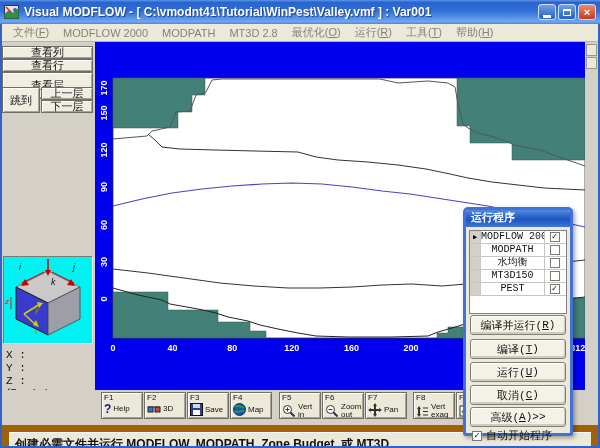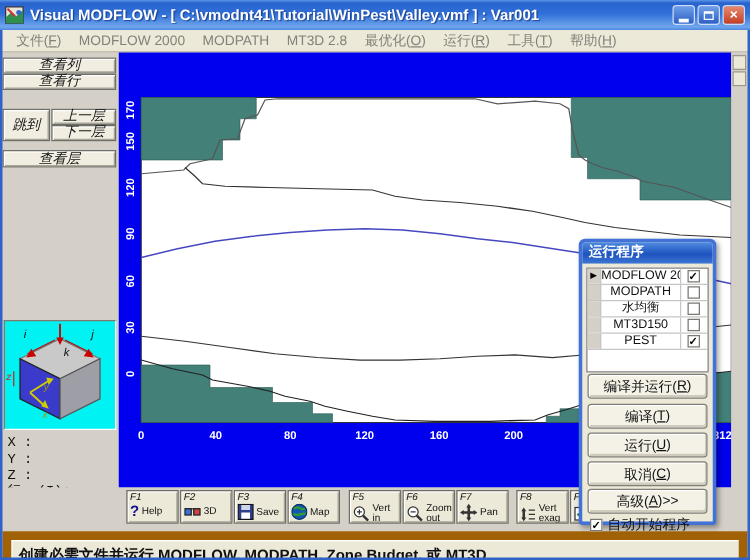--- a/index.html
+++ b/index.html
@@ -25,21 +25,21 @@
   
   .menubar{position:absolute;left:0;top:24px;width:600px;height:18px;background:#ECE9D8;
     border-bottom:1px solid #b9b5a5;display:flex;align-items:center;padding-left:6px;}
   .menu-item{font-size:11px;color:#82827a;padding:1px 7px;white-space:nowrap;}
   
   .edge{position:absolute;background:#2F63C8;z-index:30;}
   
   .sbtn{position:absolute;background:#F1EEE1;border:1px solid #6f6f68;
     box-shadow:inset 1px 1px 0 #ffffff, inset -1px -1px 0 #a8a496;
     font-size:11px;color:#111;display:flex;align-items:center;justify-content:center;
-    white-space:nowrap;line-height:1;font-style:italic;}
+    white-space:nowrap;line-height:1;}
   
   .cube-panel{position:absolute;left:3px;top:256px;width:90px;height:88px;background:#00F2F2;
     border-top:1px solid #7e7a70;border-left:1px solid #7e7a70;
     border-bottom:1px solid #fff;border-right:1px solid #fff;}
   
   .info-panel{position:absolute;left:0;top:346px;width:97px;height:79px;background:#D4D0C8;
     font-family:"Liberation Mono",monospace;font-size:11px;color:#111;padding:3px 0 0 6px;}
   .info-row{position:relative;height:13px;line-height:13px;white-space:pre;}
   .info-val{position:absolute;right:10px;top:0;}
   
@@ -48,33 +48,33 @@
   .tick{position:absolute;color:#fff;font-size:9px;font-weight:bold;transform:translate(-50%,0);}
   .tick-y{position:absolute;color:#fff;font-size:9px;font-weight:bold;
     transform:translate(-50%,-50%) rotate(-90deg);}
   .right-strip{position:absolute;left:585px;top:42px;width:13px;height:383px;background:#D4D0C8;}
   .strip-btn{position:absolute;left:1px;width:11px;height:12px;background:#ECE9D8;border:1px solid #9a968a;}
   
   .gray-band{position:absolute;left:0;top:390px;width:600px;height:35px;background:#D4D0C8;}
   .tb-btn{position:absolute;top:392px;width:42px;height:27px;background:#ECE9D8;
     border:1px solid #6f6f68;box-shadow:inset 1px 1px 0 #fff, inset -1px -1px 0 #a8a496;
     font-size:8px;color:#111;overflow:hidden;padding:1px 2px;}
-  .tb-btn .fkey{display:block;font-size:8px;line-height:8px;font-style:italic;}
+  .tb-btn .fkey{display:block;font-size:8px;line-height:8px;}
   .tb-btn .tb-body{display:flex;align-items:center;gap:2px;margin-top:1px;}
   .tb-btn .tb-icon{flex:0 0 auto;display:flex;align-items:center;}
   .tb-btn .tb-label{font-size:8px;line-height:8px;}
   
   .statusbar{position:absolute;left:2px;top:425px;width:596px;height:38px;background:#ECE9D8;
     border:7px solid #a16207;box-shadow:inset 1px 1px 0 #fff;
     display:flex;align-items:center;padding-left:6px;z-index:5;}
   .statusbar span{font-size:12px;font-weight:bold;color:#111;white-space:nowrap;}
   
-  .dialog{position:absolute;left:463px;top:191px;width:110px;height:229px;z-index:40;
+  .dialog{position:absolute;left:463px;top:207px;width:110px;height:229px;z-index:40;
     border:3px solid #4272D8;border-radius:5px 5px 3px 3px;background:#ECE9D8;
-    box-shadow:2px 2px 4px rgba(0,0,0,.35);}
+    box-shadow:2px 2px 4px rgba(0,0,0,.35);font-family:Liberation Mono, monospace;}
   .dialog-title{height:17px;background:linear-gradient(180deg,#4F8BE0,#1D53BE 55%,#3E77D4);
     color:#fff;font-size:11px;font-weight:bold;line-height:17px;padding-left:5px;
     border-radius:2px 2px 0 0;white-space:nowrap;}
   .dialog-body{position:relative;width:104px;height:206px;background:#ECE9D8;}
   .engine-grid{position:absolute;left:3px;top:3px;width:98px;height:84px;background:#fff;
     border:1px solid #808080;font-size:10px;color:#111;}
   .grid-row{display:flex;height:13px;line-height:12px;border-bottom:1px solid #c6c6c6;}
   .grid-row.header{background:#D4D0C8;font-weight:normal;border-bottom:1px solid #808080;}
   .cell-sel{width:11px;border-right:1px solid #c6c6c6;background:#D4D0C8;
     font-size:7px;display:flex;align-items:center;justify-content:center;color:#000;}
@@ -125,21 +125,21 @@
       <span class="menu-item">工具(<u>T</u>)</span>
       <span class="menu-item">帮助(<u>H</u>)</span>
     </div>
 
   <div class="sbtn" style="left:2px;top:46px;width:91px;height:13px;">
       <span>查看列</span>
     </div>
   <div class="sbtn" style="left:2px;top:59px;width:91px;height:13px;">
       <span>查看行</span>
     </div>
-  <div class="sbtn" style="left:2px;top:72px;width:91px;height:14px;margin-top:48px;">
+  <div class="sbtn" style="left:2px;top:72px;width:91px;height:27px;">
       <span>查看层</span>
     </div>
   <div class="sbtn" style="left:2px;top:87px;width:38px;height:26px;">
       <span>跳到</span>
     </div>
   <div class="sbtn" style="left:41px;top:87px;width:52px;height:13px;">
       <span>上一层</span>
     </div>
   <div class="sbtn" style="left:41px;top:100px;width:52px;height:13px;">
       <span>下一层</span>

